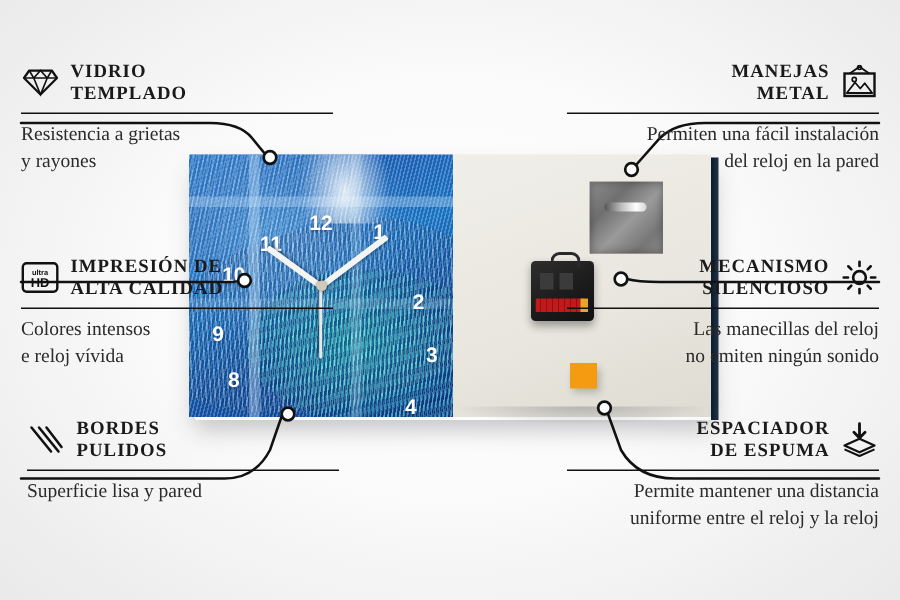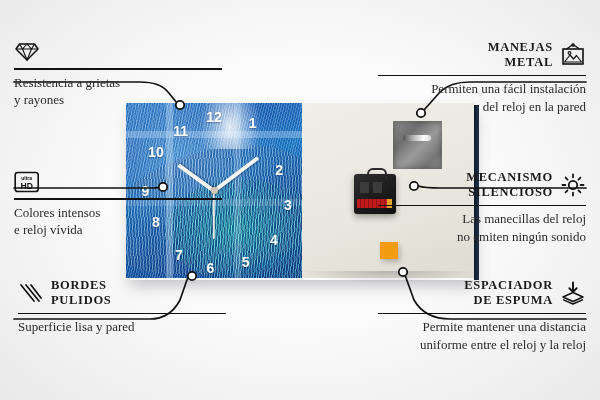--- a/index.html
+++ b/index.html
@@ -57,20 +57,21 @@
     background:radial-gradient(ellipse at 50% 70%, rgba(255,255,255,.85) 0%, rgba(255,255,255,0) 70%);
   }
   
   .clock .mullion-v{position:absolute;top:0;bottom:0;width:7px;background:rgba(200,225,250,.38);}
   .clock .mullion-h{position:absolute;left:0;right:0;height:7px;background:rgba(200,225,250,.34);}
   .num{
     position:absolute;color:#ffffff;font-family:"Liberation Sans",sans-serif;
     font-weight:700;font-size:14px;line-height:1;
     text-shadow:0 1px 2px rgba(0,30,80,.45);
     transform:translate(-50%,-50%);
+    margin-top:31px;
   }
   .hand{position:absolute;left:50%;top:50%;background:#f4f4f2;transform-origin:0% 50%;
         box-shadow:0 1px 2px rgba(0,25,70,.4);border-radius:1px;}
   .hand.hour{width:44px;height:4px;transform:translate(0,-50%) rotate(-144deg);}
   .hand.minute{width:55px;height:4px;transform:translate(0,-50%) rotate(-37deg);}
   .hand.second{width:48px;height:1.6px;background:#e8e8e4;transform:translate(0,-50%) rotate(90deg);}
   .pin{position:absolute;left:50%;top:50%;width:7px;height:7px;margin:-3.5px 0 0 -3.5px;
        border-radius:50%;background:#cfc9b6;box-shadow:0 0 2px rgba(0,0,0,.5);}
   .clock-edge{position:absolute;right:-5px;top:2px;width:5px;height:175px;
        background:linear-gradient(90deg,#0b1a2e,#223349);}
@@ -203,36 +204,44 @@
   </svg>
 
   <div class="feature left" style="left:14px;top:40px;">
     <div class="head">
       <span class="ico">
         <svg width="24" height="20" viewBox="0 0 24 20">
           <path d="M4.5 2h15l3.5 5-11 11L1 7z" fill="none" stroke="#111" stroke-width="1.5" stroke-linejoin="round"></path>
           <path d="M1 7h22M4.5 2l3 5 4.5 11 4.5-11 3-5M7.5 7l4.5-5 4.5 5" fill="none" stroke="#111" stroke-width="1.1"></path>
         </svg>
       </span>
+      <span class="title">
+        <span>VIDRIO</span><br>
+        <span>TEMPLADO</span>
+      </span>
     </div>
     <div class="rule"></div>
     <div class="desc">
       <span>Resistencia a grietas</span><br>
       <span>y rayones</span>
     </div>
   </div>
 
   <div class="feature left" style="left:14px;top:170px;">
     <div class="head">
       <span class="ico">
         <svg width="26" height="24" viewBox="0 0 26 24">
           <rect x="1.2" y="2.5" width="23" height="19" rx="2.6" fill="none" stroke="#111" stroke-width="1.6"></rect>
           <text x="12.7" y="10.2" text-anchor="middle" font-family="Liberation Sans, sans-serif" font-size="5" font-weight="700" fill="#111">ultra</text>
           <text x="12.7" y="18.6" text-anchor="middle" font-family="Liberation Sans, sans-serif" font-size="8.6" font-weight="700" fill="#111">HD</text>
         </svg>
+      </span>
+      <span class="title">
+        <span>IMPRESIÓN DE</span><br>
+        <span>ALTA CALIDAD</span>
       </span>
     </div>
     <div class="rule"></div>
     <div class="desc">
       <span>Colores intensos</span><br>
       <span>e reloj vívida</span>
     </div>
   </div>
 
   <div class="feature left" style="left:18px;top:278px;">

